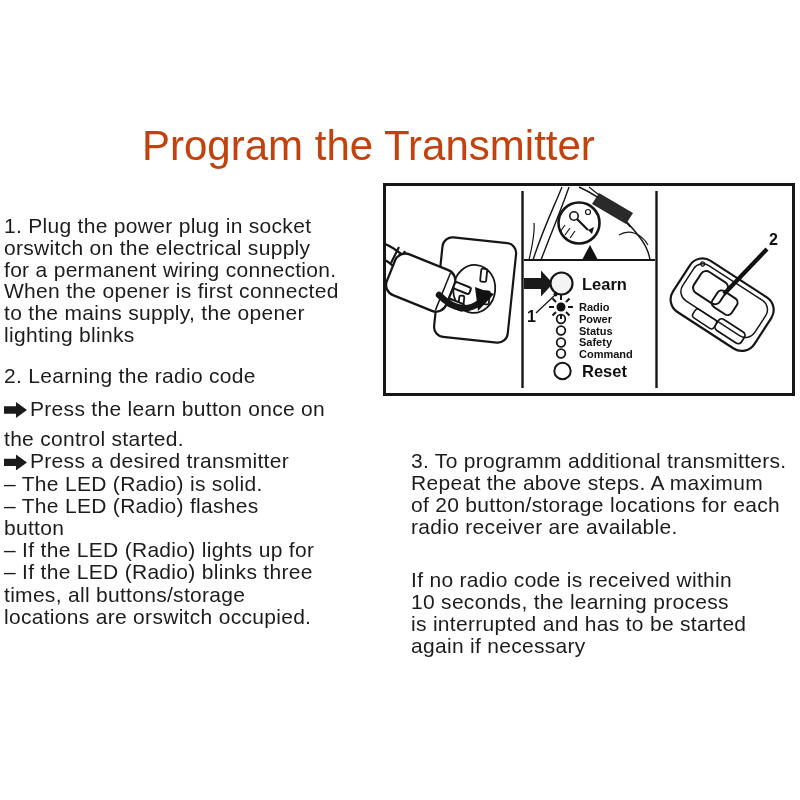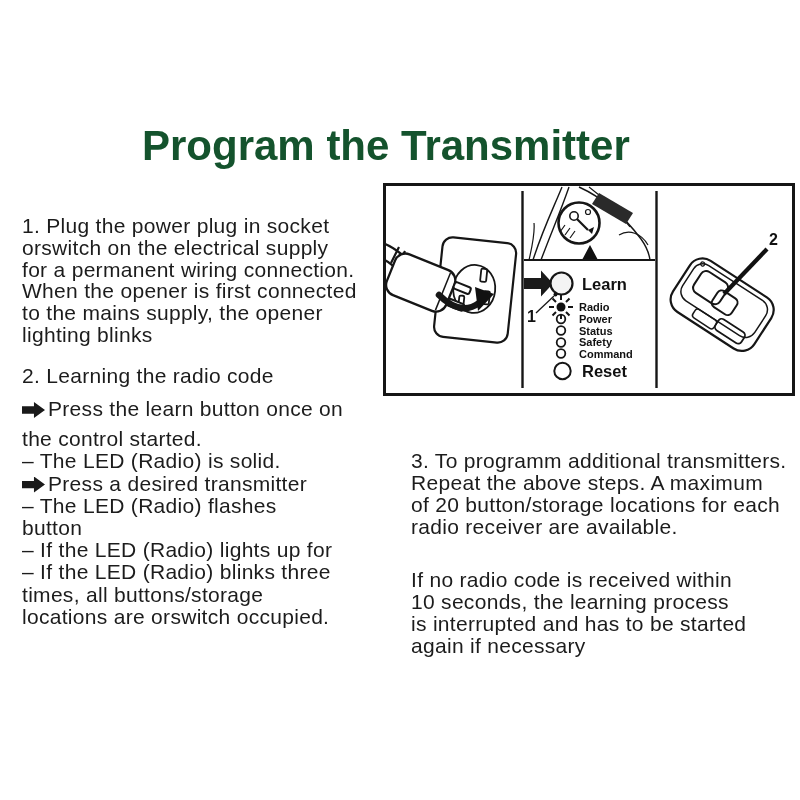--- a/index.html
+++ b/index.html
@@ -11,29 +11,29 @@
     position:relative;
     overflow:hidden;
   }
   .page { position:absolute; inset:0; }
 
   .title {
     position:absolute;
     left:142px; top:122px;
     margin:0;
     font-size:42px;
-    font-weight:700;
+    font-weight:400;
     letter-spacing:0px;
     white-space:nowrap;
-    color:#14532d;
+    color:#c2410c;
   }
 
   .col-left {
     position:absolute;
-    left:22px; top:215px; width:378px;
+    left:4px; top:215px; width:378px;
     font-size:21px; line-height:21.8px;
     letter-spacing:0.3px;
   }
   .col-right {
     position:absolute;
     left:371px; top:450px; width:428px;
     font-size:21px; line-height:22px;
     letter-spacing:0.3px;
     margin-left:40px;
   }
@@ -80,24 +80,24 @@
       <div class="ln">to the mains supply, the opener</div>
       <div class="ln">lighting blinks</div>
     </div>
 
     <div class="step2">
       <div class="ln">2. Learning the radio code</div>
       <div class="ln s2-gap1">
         <span class="arrow-icon"></span><span>Press the learn button once on</span>
       </div>
       <div class="ln s2-gap2">the control started.</div>
-      <div class="ln">– The LED (Radio) is solid.</div>
       <div class="ln">
         <span class="arrow-icon"></span><span>Press a desired transmitter</span>
       </div>
+      <div class="ln">– The LED (Radio) is solid.</div>
       <div class="ln">– The LED (Radio) flashes</div>
       <div class="ln">button</div>
       <div class="ln">– If the LED (Radio) lights up for</div>
       <div class="ln">– If the LED (Radio) blinks three</div>
       <div class="ln">times, all buttons/storage</div>
       <div class="ln">locations are orswitch occupied.</div>
     </div>
   </div>
 
   <div class="col-right">

